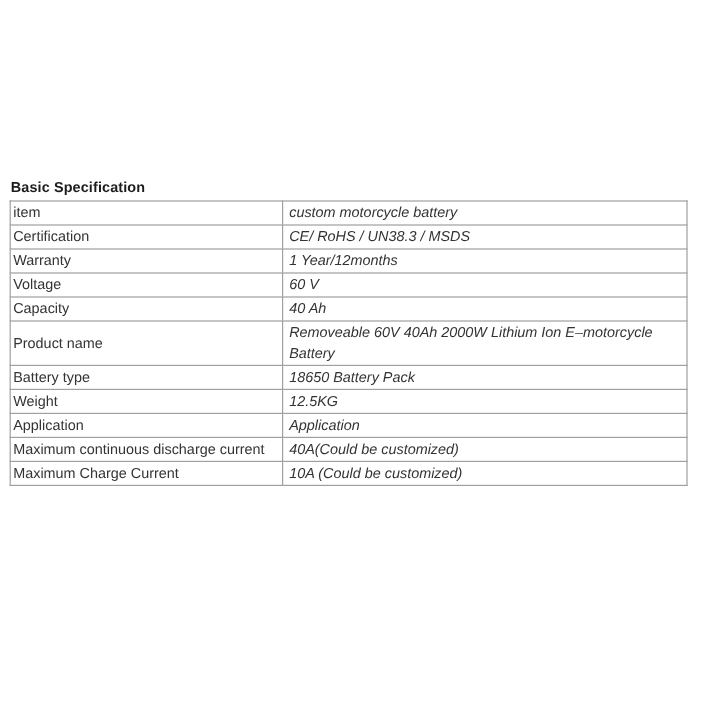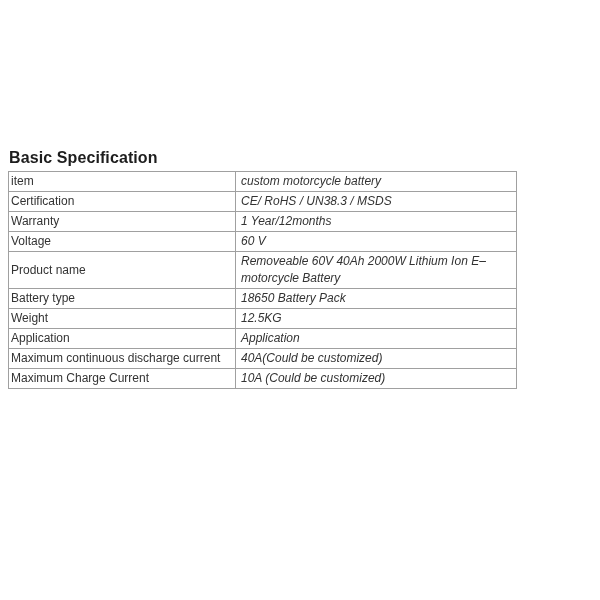--- a/index.html
+++ b/index.html
@@ -8,30 +8,30 @@
     background: #ffffff;
     width: 600px;
     height: 600px;
     overflow: hidden;
     font-family: "Liberation Sans", sans-serif;
   }
   .doc {
     padding: 149px 0 0 8px;
   }
   .section-heading {
-    font-size: 16px;
+    font-size: 12px;
     font-weight: bold;
     color: #1d1d1d;
     margin: 0 0 4px 1px;
     letter-spacing: 0.1px;
   }
   table.spec-table {
     border-collapse: collapse;
     table-layout: fixed;
-    width: 509px;
+    width: 565px;
   }
   table.spec-table td {
     border: 1px solid #a0a0a0;
     font-size: 12px;
     color: #333333;
     line-height: 17px;
     height: 17px;
     vertical-align: middle;
     overflow: hidden;
   }
@@ -62,20 +62,24 @@
         </tr>
         <tr>
           <td class="label-cell">Warranty</td>
           <td class="value-cell">1 Year/12months</td>
         </tr>
         <tr>
           <td class="label-cell">Voltage</td>
           <td class="value-cell">60 V</td>
         </tr>
         <tr>
+          <td class="label-cell">Capacity</td>
+          <td class="value-cell">40 Ah</td>
+        </tr>
+        <tr>
           <td class="label-cell">Product name</td>
           <td class="value-cell">Removeable 60V 40Ah 2000W Lithium Ion E–motorcycle Battery</td>
         </tr>
         <tr>
           <td class="label-cell">Battery type</td>
           <td class="value-cell">18650 Battery Pack</td>
         </tr>
         <tr>
           <td class="label-cell">Weight</td>
           <td class="value-cell">12.5KG</td>

